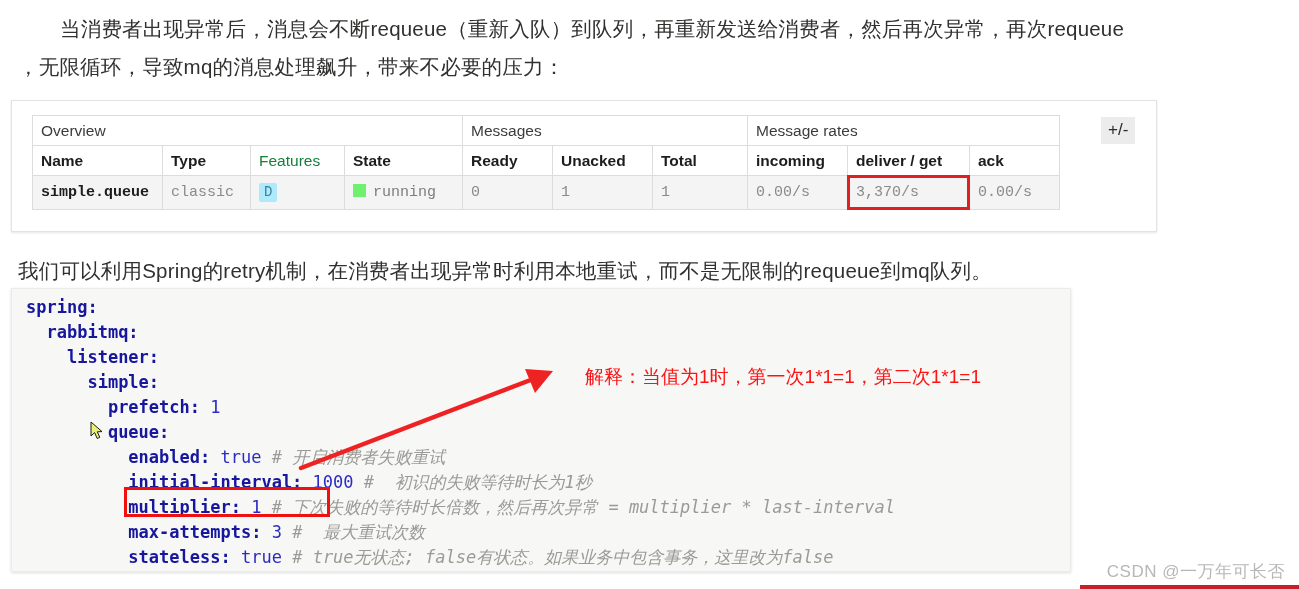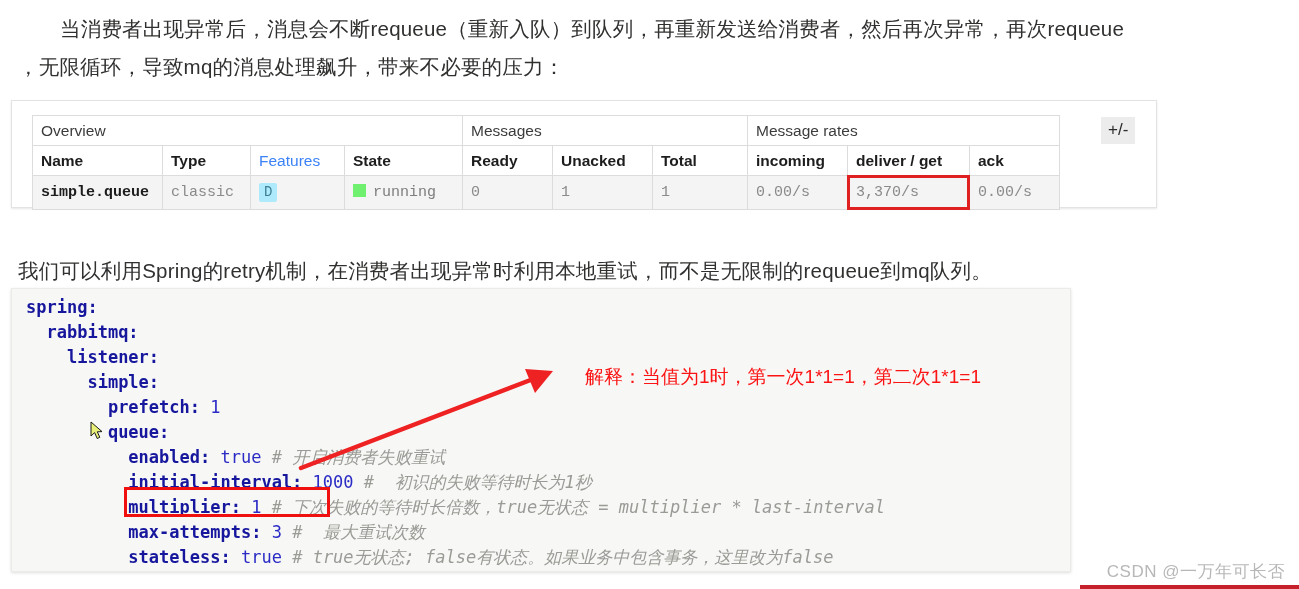--- a/index.html
+++ b/index.html
@@ -28,21 +28,21 @@
   #para-intro-l1 { left: 18px; top: 10px; margin-left: 42px; }
   #para-intro-l2 { left: 18px; top: 48px; }
   #para-solution { left: 18px; top: 252px; }
 
   
   #mq-panel {
     position: absolute;
     left: 11px;
     top: 100px;
     width: 1146px;
-    height: 108px;
+    height: 132px;
     background: #ffffff;
     border: 1px solid #e3e3e3;
     box-shadow: 0 1px 2px rgba(0,0,0,0.10);
     box-sizing: border-box;
   }
   #mq-table-wrap {
     position: absolute;
     left: 20px;
     top: 14px;
   }
@@ -68,21 +68,21 @@
     border-bottom: 1px solid #dcdcdc;
     height: 30px;
   }
   tr.head-row th {
     background: #ffffff;
     font-weight: bold;
     color: #1d1d1d;
     font-size: 15.5px;
     height: 30px;
   }
-  tr.head-row th.light { font-weight: normal; color: #3b82f6; }
+  tr.head-row th.light { font-weight: normal; color: #15803d; }
   tr.data-row td {
     background: #f4f4f4;
     color: #8a8a8a;
     height: 34px;
     font-family: Liberation Mono, monospace;
   }
   tr.data-row td.qname { font-weight: bold; color: #1d1d1d; }
   td.num, th.num { text-align: right; }
   td.ctr, th.ctr { text-align: center; }
 
@@ -266,21 +266,21 @@
 
 <div id="code-panel">
   <pre id="code"><span class="k">spring:</span>
   <span class="k">rabbitmq:</span>
     <span class="k">listener:</span>
       <span class="k">simple:</span>
         <span class="k">prefetch:</span> <span class="v">1</span>
         <span class="k">queue:</span>
           <span class="k">enabled:</span> <span class="v">true</span> <span class="cm"># 开启消费者失败重试</span>
           <span class="k">initial-interval:</span> <span class="v">1000</span> <span class="cm">#  初识的失败等待时长为1秒</span>
-          <span class="k">multiplier:</span> <span class="v">1</span> <span class="cm"># 下次失败的等待时长倍数，true无状态 = multiplier * last-interval</span>
+          <span class="k">multiplier:</span> <span class="v">1</span> <span class="cm"># 下次失败的等待时长倍数，然后再次异常 = multiplier * last-interval</span>
           <span class="k">max-attempts:</span> <span class="v">3</span> <span class="cm">#  最大重试次数</span>
           <span class="k">stateless:</span> <span class="v">true</span> <span class="cm"># true无状态; false有状态。如果业务中包含事务，这里改为false</span></pre>
 </div>
 
 <div id="multiplier-box"></div>
 
 <svg id="mouse-cursor" viewBox="0 0 14 19">
   <polygon points="1,1 1,15 4.6,11.6 7.2,17.5 9.8,16.3 7.3,10.8 12,10.6" fill="#e8f07a" stroke="#1a1a1a" stroke-width="1"></polygon>
 </svg>
 

